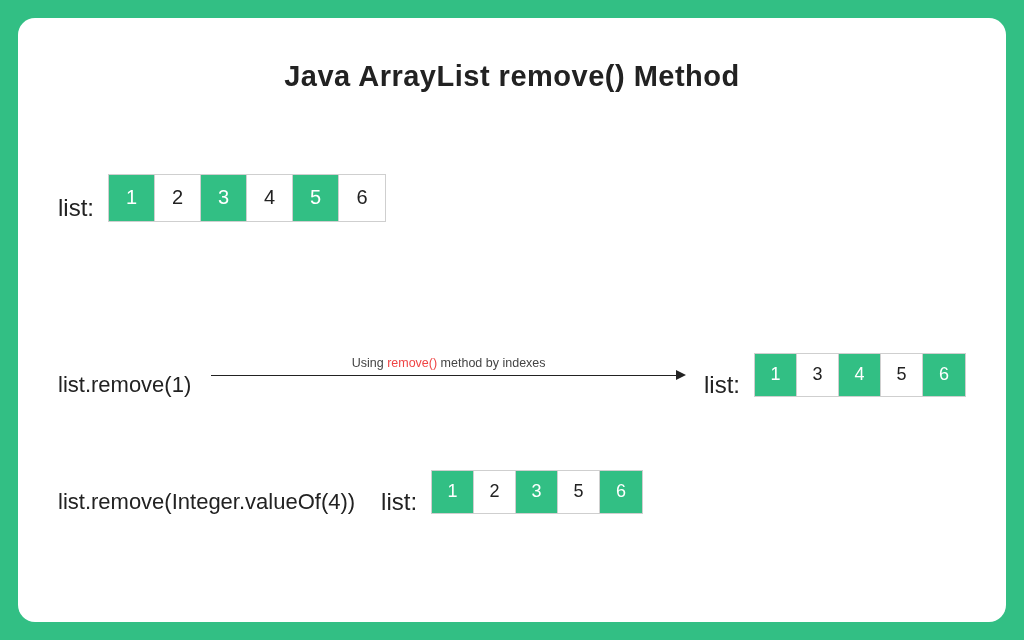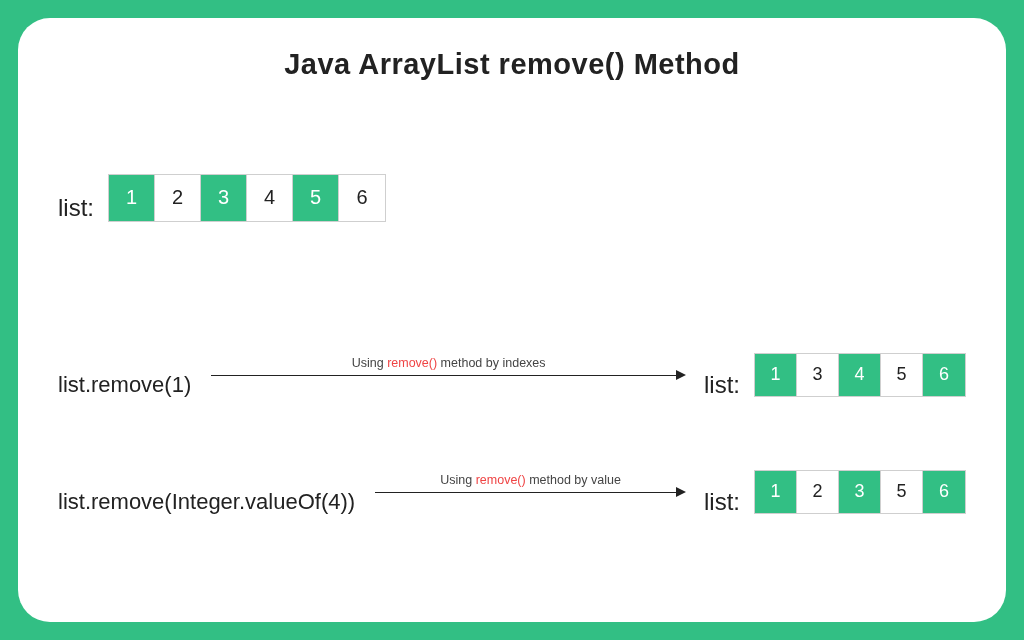--- a/index.html
+++ b/index.html
@@ -8,23 +8,23 @@
     height: 640px;
     background: #32bf84;
     padding: 18px;
     font-family: "Segoe UI", Arial, sans-serif;
     color: #222;
   }
   .card {
     width: 100%;
     height: 100%;
     background: #fff;
-    border-radius: 32px;
+    border-radius: 17px;
     position: relative;
-    padding: 24px 40px;
+    padding: 36px 40px;
   }
   .title {
     text-align: center;
     font-size: 29px;
     font-weight: 800;
     letter-spacing: .5px;
     margin-top: 6px;
   }
   .row {
     position: absolute;
@@ -125,27 +125,20 @@
       <div class="cell filled">1</div>
       <div class="cell empty">3</div>
       <div class="cell filled">4</div>
       <div class="cell empty">5</div>
       <div class="cell filled">6</div>
     </div>
   </div>
 
   <div class="row" style="top:449px;">
     <span class="label" style="font-size:22px;">list.remove(Integer.valueOf(4))</span>
-    <div class="arrow-wrap">
-      <div class="arrow-caption">
-        <span>Using </span><span class="accent">remove()</span><span> method by value</span>
-      </div>
-      <div class="arrow-line"></div>
-      <div class="arrow-head"></div>
-    </div>
     <span class="label" style="margin-left:12px;">list:</span>
     <div class="cells small">
       <div class="cell filled">1</div>
       <div class="cell empty">2</div>
       <div class="cell filled">3</div>
       <div class="cell empty">5</div>
       <div class="cell filled">6</div>
     </div>
   </div>
 </div>

